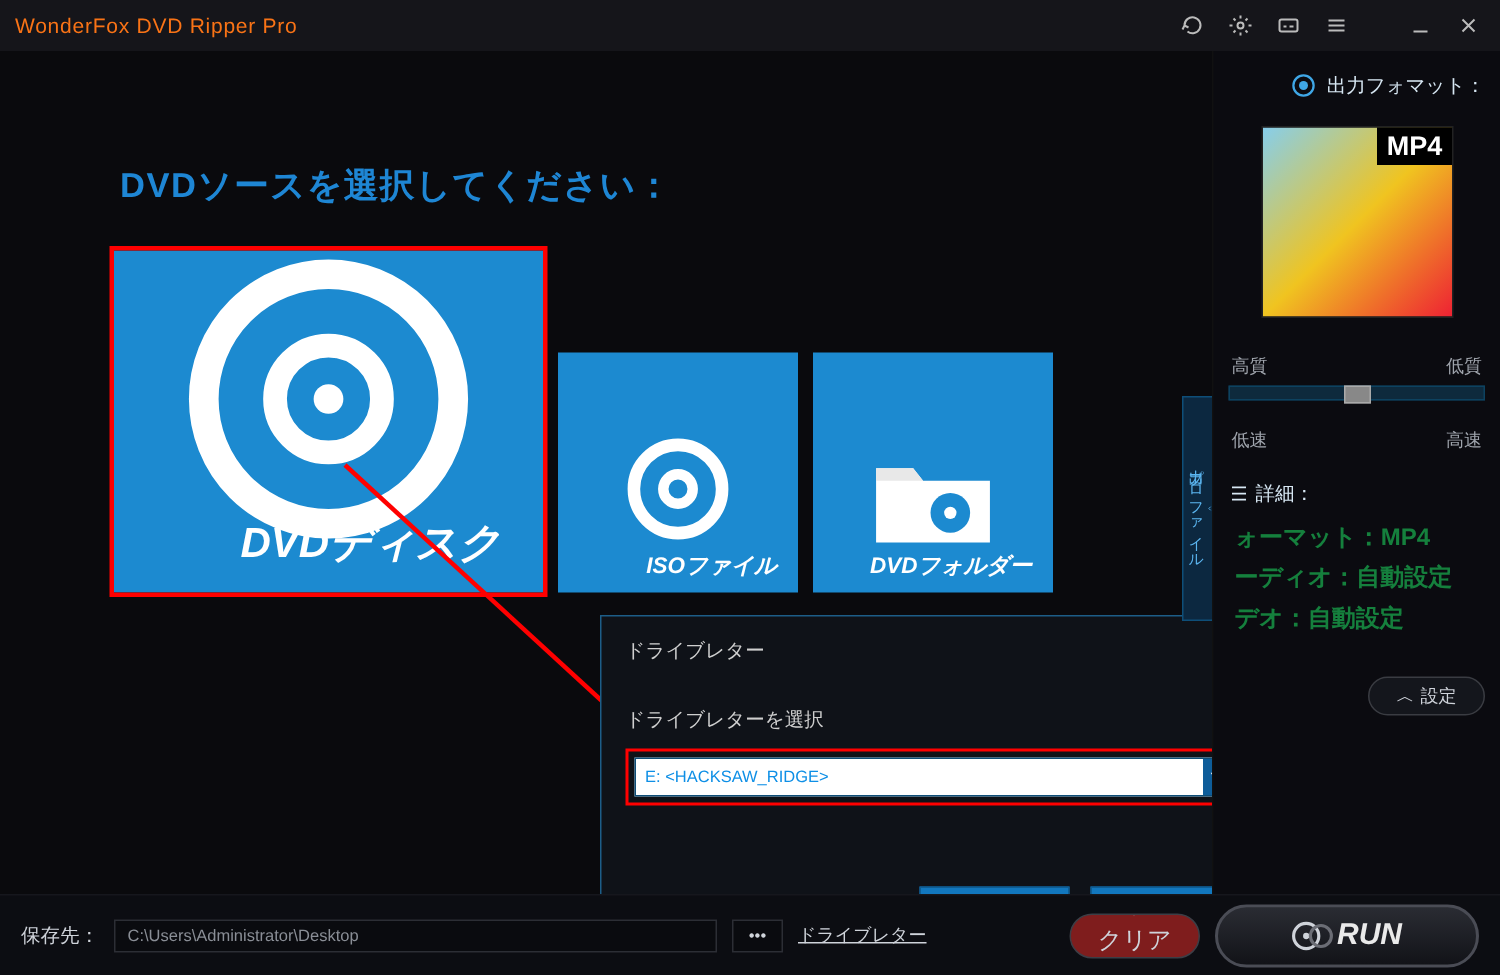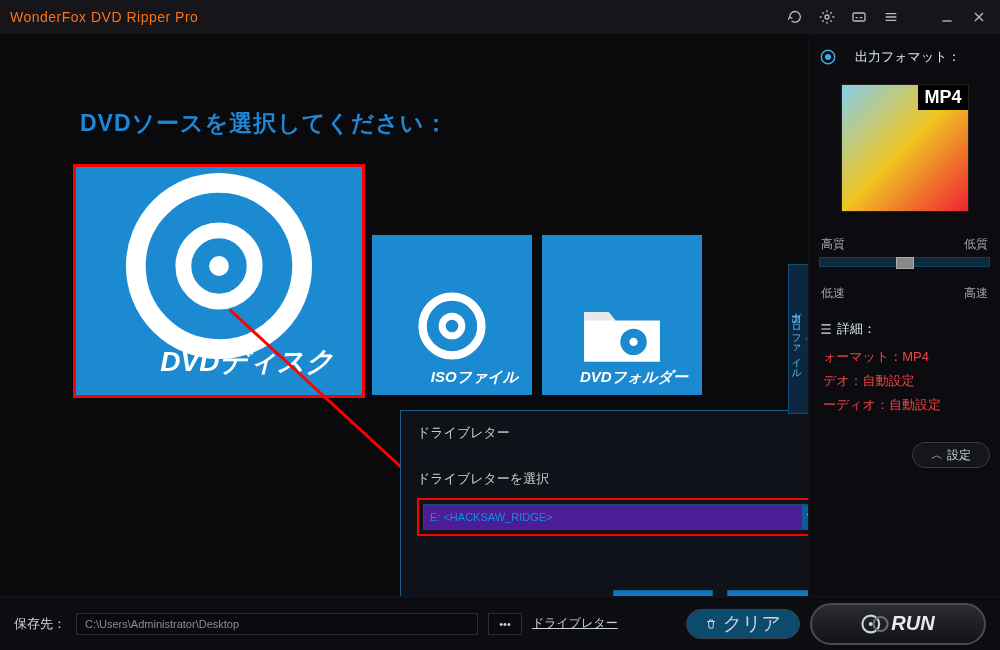--- a/index.html
+++ b/index.html
@@ -31,46 +31,46 @@
 
   .arrow { position: absolute; left: 220px; top: 266px; pointer-events: none; }
 
   
   .dlg { position: absolute; left: 400px; top: 376px; width: 444px; background: #0f1218; border: 1px solid #1d5d87; padding: 12px 16px 14px; }
   .dlg-title { color: #cfcfcf; font-size: 13px; display: flex; align-items: flex-end; }
   .dlg-title .sp { flex:1; }
   .dlg-close { color:#aaa; font-size:16px; cursor:pointer; }
   .dlg-sub { color:#cfcfcf; font-size:13px; margin-top: 28px; }
   .dlg-sel-wrap { margin-top: 10px; border: 2px solid #ff0000; padding: 4px; }
-  .dlg-sel { height: 26px; border: 1px solid #0e4e78; background: #4c1d95; display: flex; align-items:center; padding: 0 6px; color:#0e8fe6; font-size:11px; position: relative; cursor:pointer; }
+  .dlg-sel { height: 26px; border: 1px solid #0e4e78; background: #ffffff; display: flex; align-items:center; padding: 0 6px; color:#0e8fe6; font-size:11px; position: relative; cursor:pointer; }
   .dlg-sel .drop { position:absolute; right:0; top:0; width:18px; height:100%; background:#0e5d9a; display:flex; align-items:center; justify-content:center; }
   .dlg-btns { display:flex; gap:14px; justify-content:flex-end; margin-top: 54px; }
   .btn { width:100px; height:24px; background:#1277be; color:#fff; font-size:12px; display:flex; align-items:center; justify-content:center; cursor:pointer; border:1px solid #0e5d94; }
 
   
-  .of-head { display:flex; align-items:center; gap:18px; color:#d7e7f3; font-size:13px; margin-bottom:18px; }
+  .of-head { display:flex; align-items:center; gap:6px; color:#d7e7f3; font-size:13px; margin-bottom:18px;justify-content:flex-end; }
   .of-head svg { width:18px; height:18px; }
   .thumb { width:128px; height:128px; margin: 6px auto 24px; background: linear-gradient(135deg,#87ceeb 0%, #f0c420 50%, #e23 100%); border:1px solid #222; position:relative; }
   .thumb .badge { position:absolute; top:0; right:0; background:#000; color:#fff; font-weight:800; font-size:18px; padding:2px 6px; }
   .slider-lbls { display:flex; justify-content:space-between; color:#9fa4ac; font-size:12px; padding: 0 2px 4px; }
   .slider-track { height:10px; background:#0e2a3d; border:1px solid #0d4260; margin-bottom:18px; position:relative; }
   .slider-thumb { position:absolute; top:-1px; width:18px; height:12px; background:#888; border:1px solid #aaa; left:50%; transform:translateX(-50%); }
   .details-head { color:#d7e7f3; font-size:13px; display:flex; align-items:center; gap:4px; margin-top:14px; margin-bottom:10px; }
-  .det-line { color:#ef4444; font-size:13px; margin:6px 0 0 4px; white-space:nowrap; }
+  .det-line { color:#15803d; font-size:16px; margin:6px 0 0 4px; white-space:nowrap;font-weight:bold; }
   .settings-btn { margin-top:28px; height:26px; border:1px solid #3a3c42; border-radius:13px; background:#14161c; color:#cfd3da; font-size:12px; display:flex; align-items:center; justify-content:center; gap:4px; width:78px; margin-left:auto; cursor:pointer; }
   .profile-tab { position:absolute; right: 192px; top: 230px; width:20px; height:150px; background:#0c2840; border:1px solid #0e4e78; border-right:none; color:#5bb5ef; font-size:10px; display:flex; flex-direction:column; align-items:center; justify-content:center; gap:2px; writing-mode: vertical-rl; cursor:pointer; }
 
   
   .bottom { position:absolute; left:0; right:0; bottom:0; height:54px; background:#0c0d12; border-top:1px solid #16171d; display:flex; align-items:center; padding:0 14px; gap:10px; }
   .save-lbl { color:#cfd3da; font-size:13px; }
   .path-box { flex: 0 0 402px; height:22px; border:1px solid #2c2e35; background:#0a0b0f; color:#8a8e96; font-size:11px; padding:0 8px; display:flex; align-items:center; }
   .dots-btn { width:34px; height:22px; border:1px solid #2c2e35; background:#0a0b0f; color:#cfd3da; font-size:11px; display:flex; align-items:center; justify-content:center; cursor:pointer; }
   .openf { color:#cfd3da; font-size:12px; cursor:pointer; text-decoration:underline; }
   .bspacer { flex:1; }
-  .clear-btn { height:30px; border:1px solid #3c3e46; border-radius:16px; padding:0 18px; color:#cfd3da; font-size:19px; display:flex; align-items:center; gap:6px; cursor:pointer; background:#0c4a6e; }
+  .clear-btn { height:30px; border:1px solid #3c3e46; border-radius:16px; padding:0 18px; color:#cfd3da; font-size:16px; display:flex; align-items:center; gap:6px; cursor:pointer; background:#7f1d1d;flex-direction:column; }
   .run-btn { width:176px; height:42px; border:2px solid #4a4c55; border-radius:22px; background:linear-gradient(#2a2c33,#121318); color:#eaeaea; font-size:20px; font-weight:800; font-style:italic; display:flex; align-items:center; justify-content:center; gap:2px; cursor:pointer; }
   .run-disc { width:28px; height:24px; }
 </style>
 </head>
 <body>
 
 <div class="titlebar">
   <span class="title">WonderFox DVD Ripper Pro</span>
   <div class="spacer"></div>
   <div class="tb-ico">
@@ -201,22 +201,22 @@
       <span>低速</span>
       <span>高速</span>
     </div>
     <div class="details-head">
       <svg width="14" height="14" viewBox="0 0 24 24">
           <path d="M4 5h16M4 12h16M4 19h16" stroke="#d7e7f3" stroke-width="2"></path>
         </svg>
       <span>詳細：</span>
     </div>
     <div class="det-line">ォーマット：MP4</div>
+    <div class="det-line">ーディオ：自動設定</div>
     <div class="det-line">デオ：自動設定</div>
-    <div class="det-line">ーディオ：自動設定</div>
     <div class="settings-btn">
       <span>︿</span>
       <span>設定</span>
     </div>
   </div>
 </div>
 
 <div class="bottom">
   <span class="save-lbl">保存先：</span>
   <div class="path-box">

